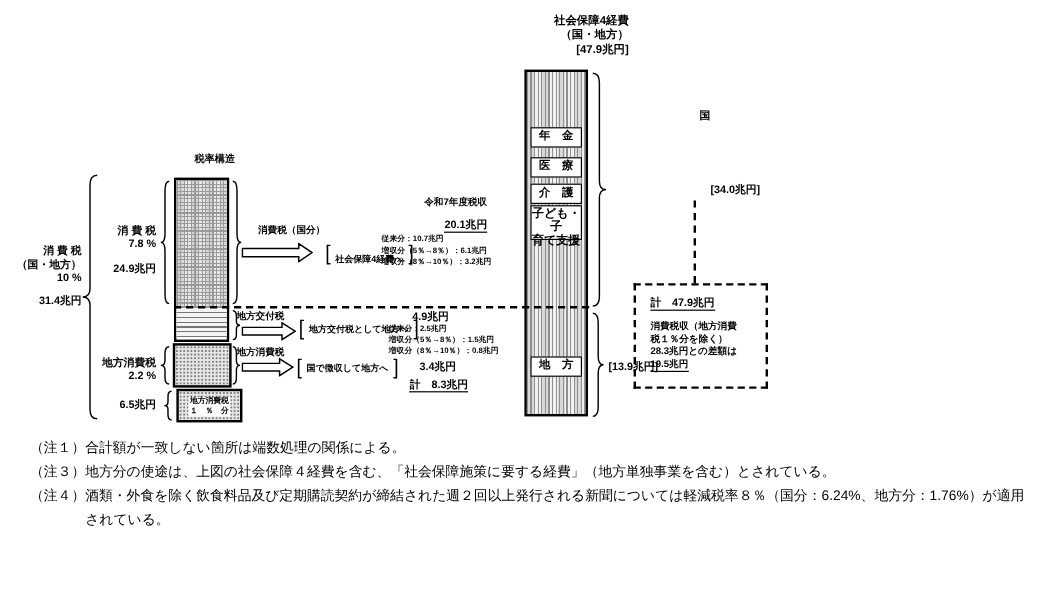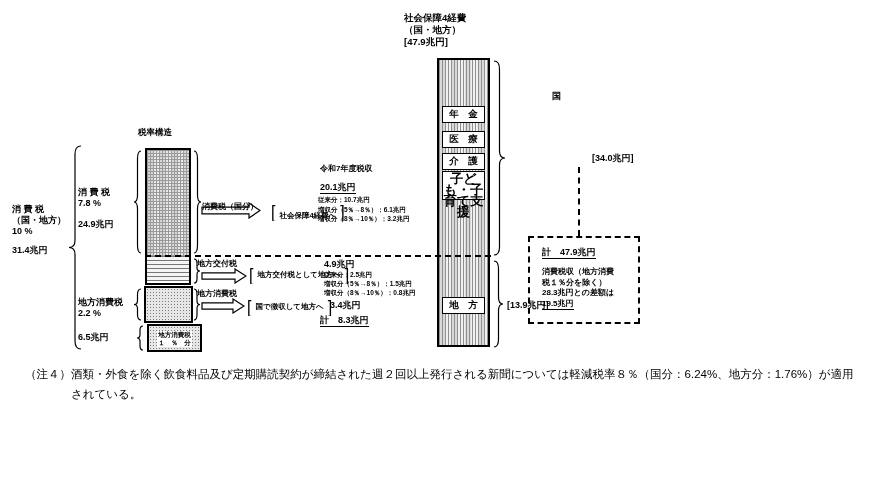--- a/index.html
+++ b/index.html
@@ -1,21 +1,21 @@
 <!DOCTYPE html>
 <html lang="ja"><head>
 <meta charset="utf-8">
 <style>
   html,body{margin:0;padding:0;background:#fff;}
   .canvas{
     position:relative;width:870px;height:493px;background:#ffffff;
     font-family:"Liberation Sans","DejaVu Sans",sans-serif;color:#000;overflow:hidden;
   }
   .abs{position:absolute;}
-  .ctr{text-align:left;}
+  .ctr{text-align:right;}
   .ul{border-bottom:1.2px solid #000;padding-bottom:1px;}
   .shape{display:block;position:absolute;z-index:4;}
   .shape svg{display:block;}
 
   
   .crosshatch{
     background-color:#e9e9e9;
     background-image:
       repeating-linear-gradient(to right,#9a9a9a 0 1px,transparent 1px 3px),
       repeating-linear-gradient(to bottom,#9a9a9a 0 1px,transparent 1px 3px),
@@ -138,21 +138,21 @@
       <svg width="8" height="33" viewBox="0 0 8 33">
         <path fill="none" transform="translate(8 0) scale(-1 1)" d="M7 1 Q4 1 4 6.5 L4 12.375 Q4 16.5 1 16.5 Q4 16.5 4 20.625 L4 26.5 Q4 32 7 32" stroke="#000" stroke-width="1.2"></path>
       </svg>
     </i>
   <i class="shape" style="left:136px;top:325px;width:8px;height:26px;">
       <svg width="8" height="26" viewBox="0 0 8 26">
         <path fill="none" d="M7 1 Q4 1 4 5.333333333333333 L4 9.75 Q4 13 1 13 Q4 13 4 16.25 L4 20.666666666666668 Q4 25 7 25" stroke="#000" stroke-width="1.2"></path>
       </svg>
     </i>
 
-  <div class="abs flow-label" style="left:202px;top:186px;margin-top:15px;">消費税（国分）</div>
+  <div class="abs flow-label" style="left:215px;top:186px;">消費税（国分）</div>
   <i class="shape" style="left:201px;top:202px;width:60px;height:17px;">
       <svg width="60" height="17" viewBox="0 0 60 17">
         <path fill="#fff" d="M1 5.1 L48 5.1 L48 1 L59 8.5 L48 16 L48 11.899999999999999 L1 11.899999999999999 Z" stroke="#000" stroke-width="1.2"></path>
       </svg>
     </i>
   <div class="abs btarget" style="left:271px;top:199px;height:22px;align-items:flex-end;">
     <span>社会保障4経費へ</span>
   </div>
 
   <div class="abs lab8 ctr" style="left:320px;top:164px;width:86px;">令和7年度税収</div>
@@ -199,21 +199,21 @@
 
   <div class="abs lab9 ctr" style="left:404px;top:12px;width:120px;font-size:9.5px;line-height:12px;">
     <div>社会保障4経費</div>
     <div>（国・地方）</div>
     <div>[47.9兆円]</div>
   </div>
   <div class="abs ss-bar vstripes">
     <div class="seg" style="top:46px;height:15px;">年　金</div>
     <div class="seg" style="top:71px;height:15px;">医　療</div>
     <div class="seg" style="top:93px;height:15px;">介　護</div>
-    <div class="seg" style="top:111px;height:26px;font-size:13px;line-height:11px;padding-top:1px;">
+    <div class="seg" style="top:111px;height:26px;font-size:10px;line-height:11px;padding-top:1px;">
       <div>子ども・子</div>
       <div>育て支援</div>
     </div>
     <div class="seg" style="top:237px;height:15px;">地　方</div>
   </div>
   <i class="shape" style="left:493px;top:60px;width:13px;height:196px;">
       <svg width="13" height="196" viewBox="0 0 13 196">
         <path fill="none" transform="translate(13 0) scale(-1 1)" d="M12 1 Q6.5 1 6.5 9 L6.5 91 Q6.5 98 1 98 Q6.5 98 6.5 105 L6.5 187 Q6.5 195 12 195" stroke="#000" stroke-width="1.2"></path>
       </svg>
     </i>
@@ -234,16 +234,18 @@
     </div>
     <div class="l">消費税収（地方消費</div>
     <div class="l">税１％分を除く）</div>
     <div class="l">28.3兆円との差額は</div>
     <div class="l">
       <span class="ul">19.5兆円</span>
     </div>
   </div>
 
   <div class="abs notes">
+    <div class="note">（注１）合計額が一致しない箇所は端数処理の関係による。</div>
+    <div class="note">（注３）地方分の使途は、上図の社会保障４経費を含む、「社会保障施策に要する経費」（地方単独事業を含む）とされている。</div>
     <div class="note">（注４）酒類・外食を除く飲食料品及び定期購読契約が締結された週２回以上発行される新聞については軽減税率８％（国分：6.24%、地方分：1.76%）が適用されている。</div>
   </div>
 
 </div>
 
 </body></html>

